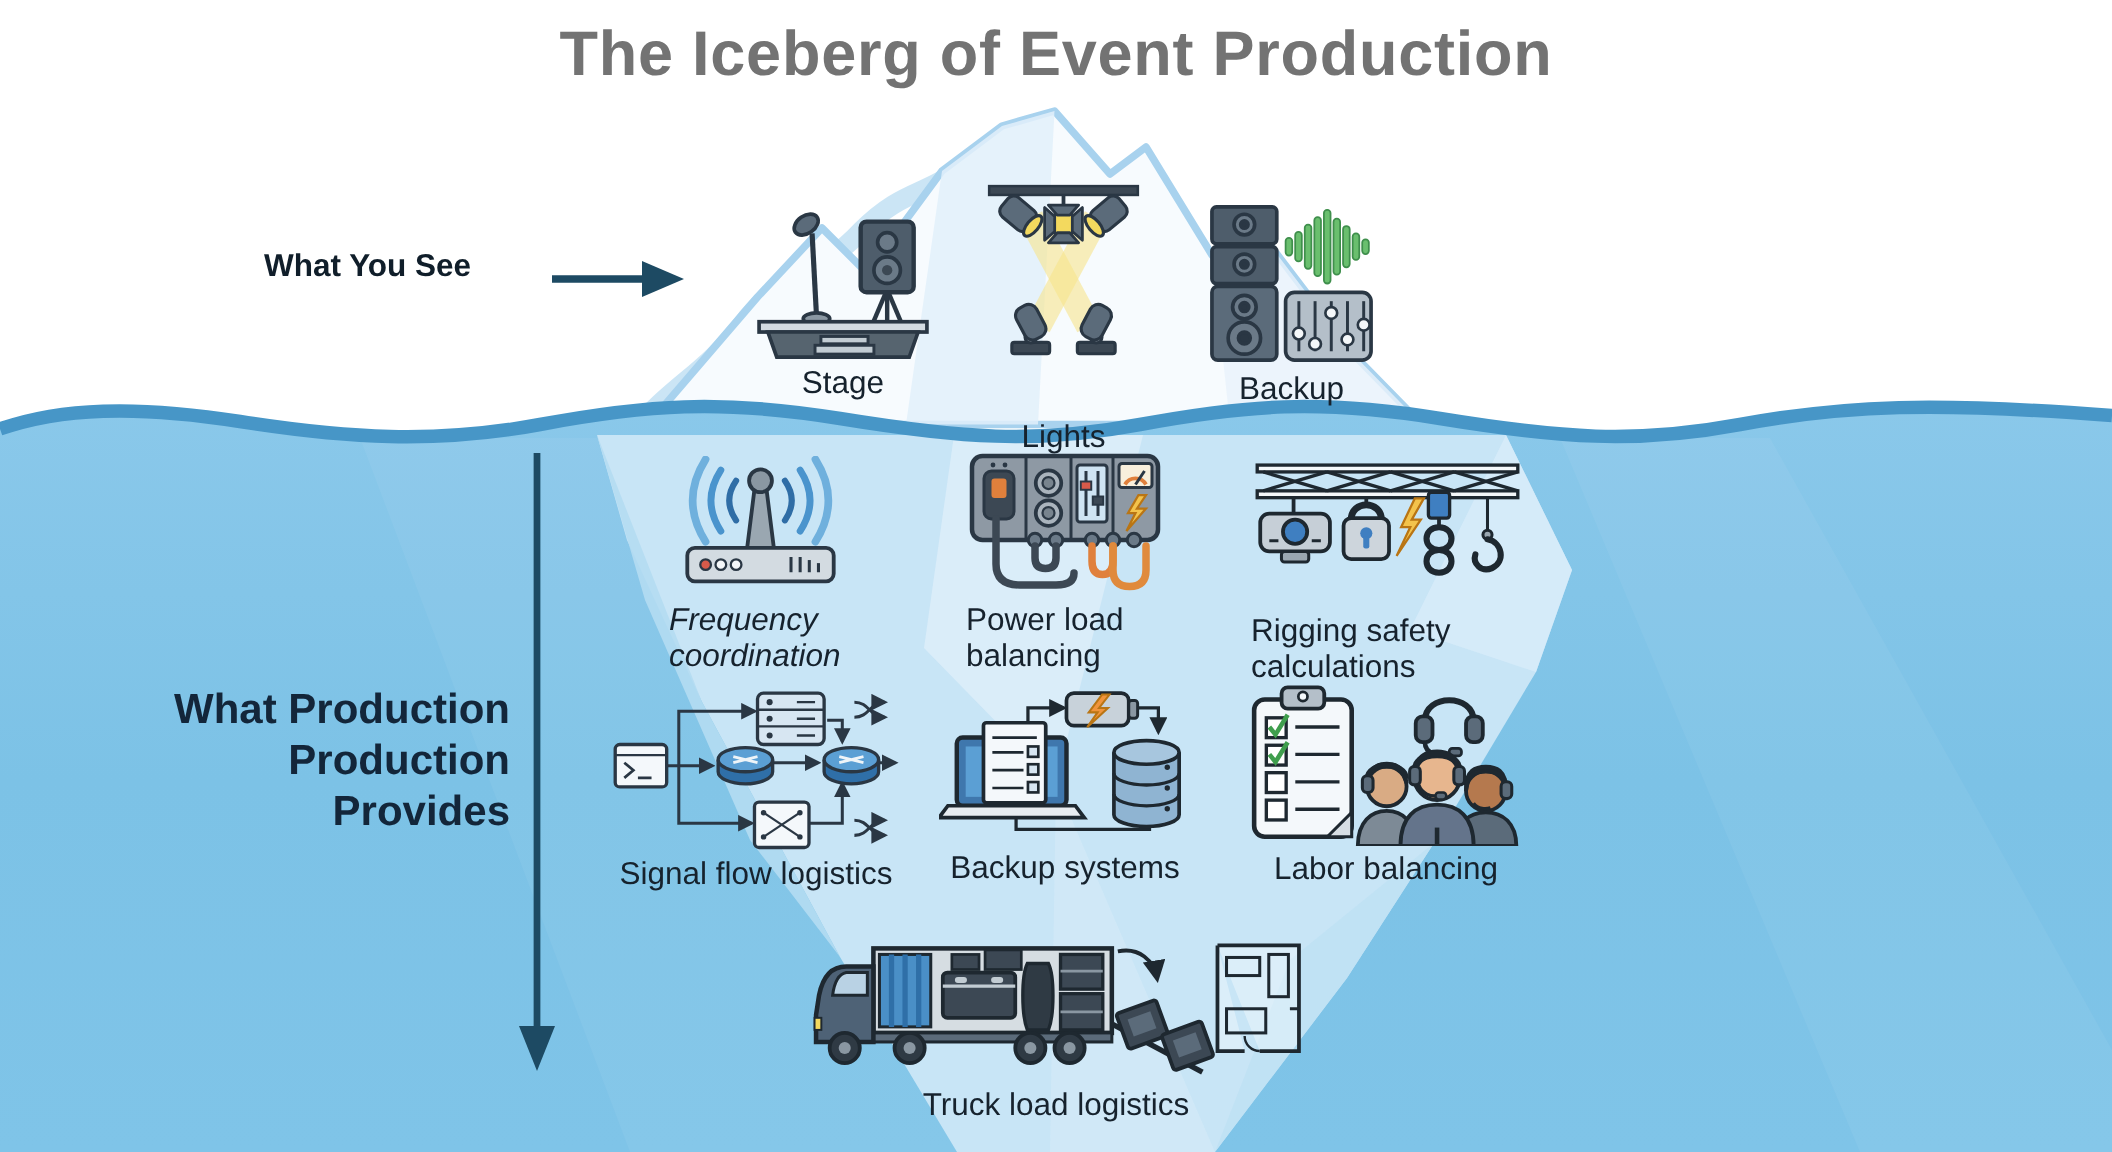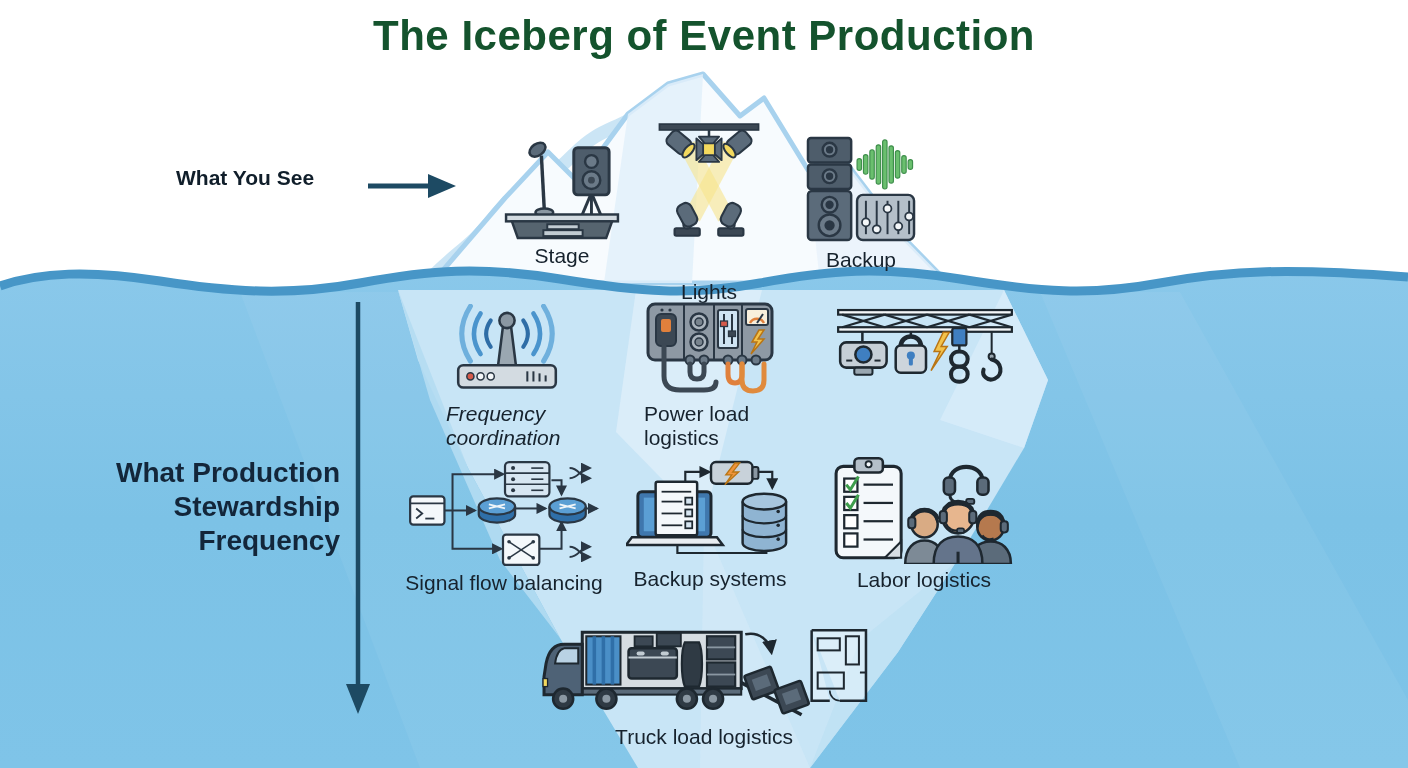--- a/index.html
+++ b/index.html
@@ -3,21 +3,21 @@
 <meta charset="utf-8">
 <style>
   html,body{margin:0;padding:0;background:#ffffff;}
   .canvas{
     position:relative;width:1408px;height:768px;background:#ffffff;overflow:hidden;
     font-family:"Liberation Sans", sans-serif;
   }
   .bg{position:absolute;left:0;top:0;width:1408px;height:768px;}
   .title{
     position:absolute;left:0;right:0;top:12px;text-align:center;
-    font-size:42px;font-weight:600;color:#14532d;letter-spacing:.5px;
+    font-size:42px;font-weight:600;color:#737373;letter-spacing:.5px;
   }
   .see-label{
     position:absolute;left:176px;top:166px;font-size:21px;font-weight:600;color:#101e2a;
   }
   .see-arrow{position:absolute;left:366px;top:170px;}
   .steward-label{
     position:absolute;left:92px;top:456px;width:248px;text-align:right;
     font-size:28px;font-weight:600;color:#13263a;line-height:1.22;
   }
   .steward-arrow{position:absolute;left:344px;top:298px;}
@@ -78,21 +78,21 @@
   </svg>
 
   <div class="title">The Iceberg of Event Production</div>
 
   <div class="see-label">What You See</div>
   <svg class="see-arrow" width="92" height="32" viewBox="0 0 92 32">
     <line x1="2" y1="16" x2="66" y2="16" stroke="#1d4a63" stroke-width="5"></line>
     <polygon points="62,4 90,16 62,28" fill="#1d4a63"></polygon>
   </svg>
 
-  <div class="steward-label">What Production Stewardship Frequency</div>
+  <div class="steward-label">What Production Production Provides</div>
   <svg class="steward-arrow" width="28" height="424" viewBox="0 0 28 424">
     <line x1="14" y1="4" x2="14" y2="390" stroke="#1d4a63" stroke-width="4.5"></line>
     <polygon points="2,386 26,386 14,416" fill="#1d4a63"></polygon>
   </svg>
 
   <figure class="item it-stage">
     <svg width="132" height="106" viewBox="0 0 130 108">
       <line x1="44" y1="22" x2="47" y2="78" stroke="#2a3744" stroke-width="3.5"></line>
       <ellipse cx="40" cy="16" rx="9" ry="6" fill="#5b6b7a" stroke="#2a3744" stroke-width="2.5" transform="rotate(-35 40 16)"></ellipse>
       <ellipse cx="47" cy="80" rx="9" ry="4" fill="#8a97a2" stroke="#2a3744" stroke-width="2.5"></ellipse>
@@ -245,21 +245,21 @@
           <circle cx="60" cy="62" r="4.5"></circle>
         <circle cx="84" cy="62" r="4.5"></circle>
           <circle cx="98" cy="62" r="4.5"></circle>
           <circle cx="112" cy="62" r="4.5"></circle>
       </g>
       <path d="M20,48 L20,78 Q20,92 36,92 L60,92 Q72,92 72,84" fill="none" stroke="#3c4854" stroke-width="5" stroke-linecap="round"></path>
       <path d="M46,66 L46,74 Q46,81 53,81 Q60,81 60,74 L60,66" fill="none" stroke="#3c4854" stroke-width="5" stroke-linecap="round"></path>
       <path d="M84,66 L84,76 Q84,85 91,85 Q98,85 98,76 L98,66" fill="none" stroke="#e0803c" stroke-width="5" stroke-linecap="round"></path>
       <path d="M98,66 L98,82 Q98,93 109,93 Q120,93 120,82 L120,66" fill="none" stroke="#e08a3c" stroke-width="5" stroke-linecap="round"></path>
     </svg>
-    <figcaption>Power load logistics</figcaption>
+    <figcaption>Power load balancing</figcaption>
   </figure>
 
   <figure class="item it-rig">
     <svg width="182" height="101" viewBox="0 0 180 100">
       <rect x="4" y="6" width="172" height="4.5" fill="#f4f7f9" stroke="#1e2830" stroke-width="2.2"></rect>
       <rect x="4" y="23" width="172" height="4.5" fill="#f4f7f9" stroke="#1e2830" stroke-width="2.2"></rect>
       <g stroke="#1e2830" stroke-width="2.2">
         <line x1="8" y1="10.5" x2="50" y2="23"></line>
           <line x1="50" y1="10.5" x2="8" y2="23"></line>
         <line x1="50" y1="10.5" x2="92" y2="23"></line>
@@ -281,20 +281,21 @@
       <circle cx="76" cy="51" r="4" fill="#3f7fc1"></circle>
         <rect x="74" y="53" width="4" height="8" rx="1.5" fill="#3f7fc1"></rect>
       <path d="M108,28 L99,47 L105,47 L96,66 L112,42 L106,42 L114,28 Z" fill="#f3c34c" stroke="#b97514" stroke-width="1.5"></path>
       <rect x="117" y="24" width="14" height="17" rx="2" fill="#3f7fc1" stroke="#1e2830" stroke-width="2.2"></rect>
       <line x1="124" y1="41" x2="124" y2="47" stroke="#1e2830" stroke-width="2.5"></line>
       <path d="M124,47 C135,47 135,62 124,62 C113,62 113,77 124,77 C135,77 135,62 124,62 C113,62 113,47 124,47 Z" fill="none" stroke="#1e2830" stroke-width="4"></path>
       <line x1="156" y1="27" x2="156" y2="50" stroke="#1e2830" stroke-width="2"></line>
       <circle cx="156" cy="52" r="3" fill="#9aa7b1" stroke="#1e2830" stroke-width="2"></circle>
       <path d="M156,55 C166,57 168,70 159,74 C152,77 146,71 148,65" fill="none" stroke="#1e2830" stroke-width="4" stroke-linecap="round"></path>
     </svg>
+    <figcaption>Rigging safety calculations</figcaption>
   </figure>
 
   <figure class="item it-signal nowrap">
     <svg width="192" height="109" viewBox="0 0 190 108">
       <defs>
         <marker id="arrA" viewBox="0 0 10 10" refX="8" refY="5" markerWidth="5.5" markerHeight="5.5" orient="auto">
           <path d="M0,0 L10,5 L0,10 Z" fill="#2a3744"></path>
         </marker>
       </defs>
       <g fill="none" stroke="#2a3744" stroke-width="2" marker-end="url(#arrA)">
@@ -340,21 +341,21 @@
         <circle cx="100" cy="99" r="1.8" fill="#2a3744"></circle>
       <circle cx="124" cy="83" r="1.8" fill="#2a3744"></circle>
         <circle cx="124" cy="99" r="1.8" fill="#2a3744"></circle>
       <g fill="none" stroke="#2a3744" stroke-width="2" marker-end="url(#arrA)">
         <path d="M160,10 C170,10 170,20 180,20"></path>
         <path d="M160,20 C170,20 170,10 180,10"></path>
         <path d="M160,88 C170,88 170,98 180,98"></path>
         <path d="M160,98 C170,98 170,88 180,88"></path>
       </g>
     </svg>
-    <figcaption>Signal flow balancing</figcaption>
+    <figcaption>Signal flow logistics</figcaption>
   </figure>
 
   <figure class="item it-backup nowrap">
     <svg width="168" height="107" viewBox="0 0 170 108">
       <defs>
         <marker id="arrB" viewBox="0 0 10 10" refX="8" refY="5" markerWidth="5.5" markerHeight="5.5" orient="auto">
           <path d="M0,0 L10,5 L0,10 Z" fill="#1e2830"></path>
         </marker>
       </defs>
       <g fill="none" stroke="#1e2830" stroke-width="2.2">
@@ -440,21 +441,21 @@
         <circle cx="126" cy="67" r="15" fill="#e7b68e"></circle>
         <path d="M111,65 C112,52 120,50 126,50 C132,50 140,52 141,65 L138,57 C132,52 120,52 114,57 Z" fill="#6b4a33"></path>
         <path d="M111,62 C111,48 141,48 141,62" fill="none" stroke-width="3"></path>
         <rect x="108" y="60" width="7" height="12" rx="3" fill="#5b6b7a" stroke-width="2"></rect>
         <rect x="137" y="60" width="7" height="12" rx="3" fill="#5b6b7a" stroke-width="2"></rect>
         <path d="M114,72 C116,78 122,80 127,79" fill="none" stroke-width="2.2"></path>
         <rect x="125" y="77" width="7" height="4.5" rx="2" fill="#5b6b7a" stroke-width="1.6"></rect>
         <line x1="126" y1="100" x2="126" y2="112" stroke-width="3"></line>
       </g>
     </svg>
-    <figcaption>Labor logistics</figcaption>
+    <figcaption>Labor balancing</figcaption>
   </figure>
 
   <figure class="item it-truck nowrap">
     <svg width="332" height="101" viewBox="0 0 330 100">
       <defs>
         <marker id="arrC" viewBox="0 0 10 10" refX="8" refY="5" markerWidth="6" markerHeight="6" orient="auto">
           <path d="M0,0 L10,5 L0,10 Z" fill="#1e2830"></path>
         </marker>
       </defs>
 

